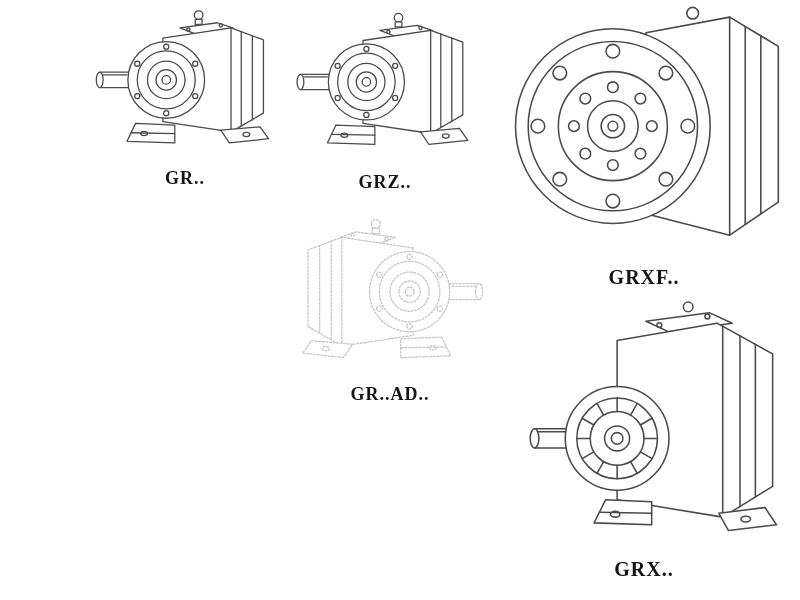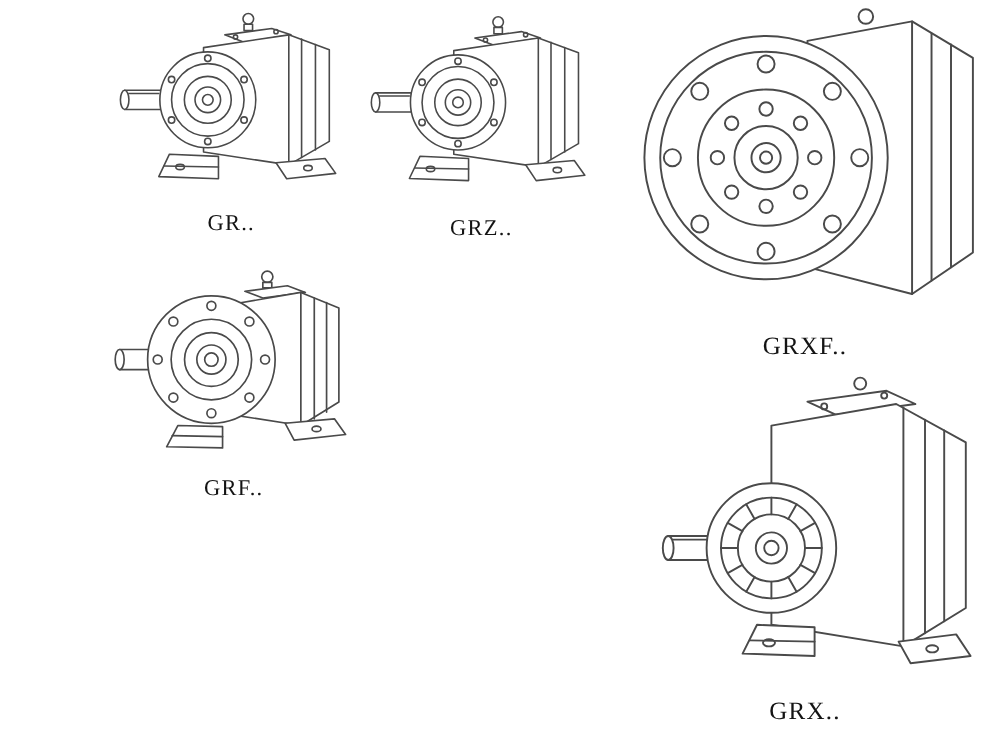--- a/index.html
+++ b/index.html
@@ -6,21 +6,21 @@
   body{
     width:800px;height:600px;overflow:hidden;
     background:#ffffff;
     font-family:"Liberation Serif", serif;
   }
   .page{position:relative;width:800px;height:600px;background:#ffffff}
   figure.cell{position:absolute;margin:0;display:flex;flex-direction:column;align-items:center}
   .cell svg{display:block;color:#4a4a4a}
   .cell.faded svg{color:#c6c6c6;stroke-dasharray:2 2}
   .lbl{
-    font-weight:normal;color:#141414;font-size:18px;letter-spacing:1px;
+    font-weight:bold;color:#141414;font-size:18px;letter-spacing:1px;
     margin-top:2px;text-align:right;white-space:nowrap;
   }
   .lbl.big{font-size:20px;margin-top:6px}
   .defs-holder{position:absolute;width:0;height:0;overflow:hidden}
 </style>
 </head>
 <body>
 
 <div class="page">
 
@@ -166,27 +166,27 @@
     <figcaption class="lbl big">GRXF..</figcaption>
   </figure>
 
   <figure class="cell" style="left:292px;top:4px;width:186px">
     <svg viewBox="0 0 220 190" style="width:186px;height:166px">
         <use href="#gb-foot"></use>
       </svg>
     <figcaption class="lbl">GRZ..</figcaption>
   </figure>
 
-  <figure class="cell" style="left:88px;top:208px;width:198px">
-    <svg viewBox="0 0 220 190" style="width:198px;height:170px">
-        <use href="#gb-flange"></use>
+
+  <figure class="cell faded" style="left:292px;top:212px;width:196px">
+    <svg viewBox="0 0 220 190" style="width:196px;height:170px">
+        <use href="#gb-foot" transform="translate(220,0) scale(-1,1)"></use>
       </svg>
-    <figcaption class="lbl">GRF..</figcaption>
+    <figcaption class="lbl">GR..AD..</figcaption>
   </figure>
-
 
 
 
   <figure class="cell" style="left:500px;top:296px;width:288px">
     <svg viewBox="0 0 300 262" style="width:288px;height:256px">
         <use href="#gb-large"></use>
       </svg>
     <figcaption class="lbl big">GRX..</figcaption>
   </figure>
 

